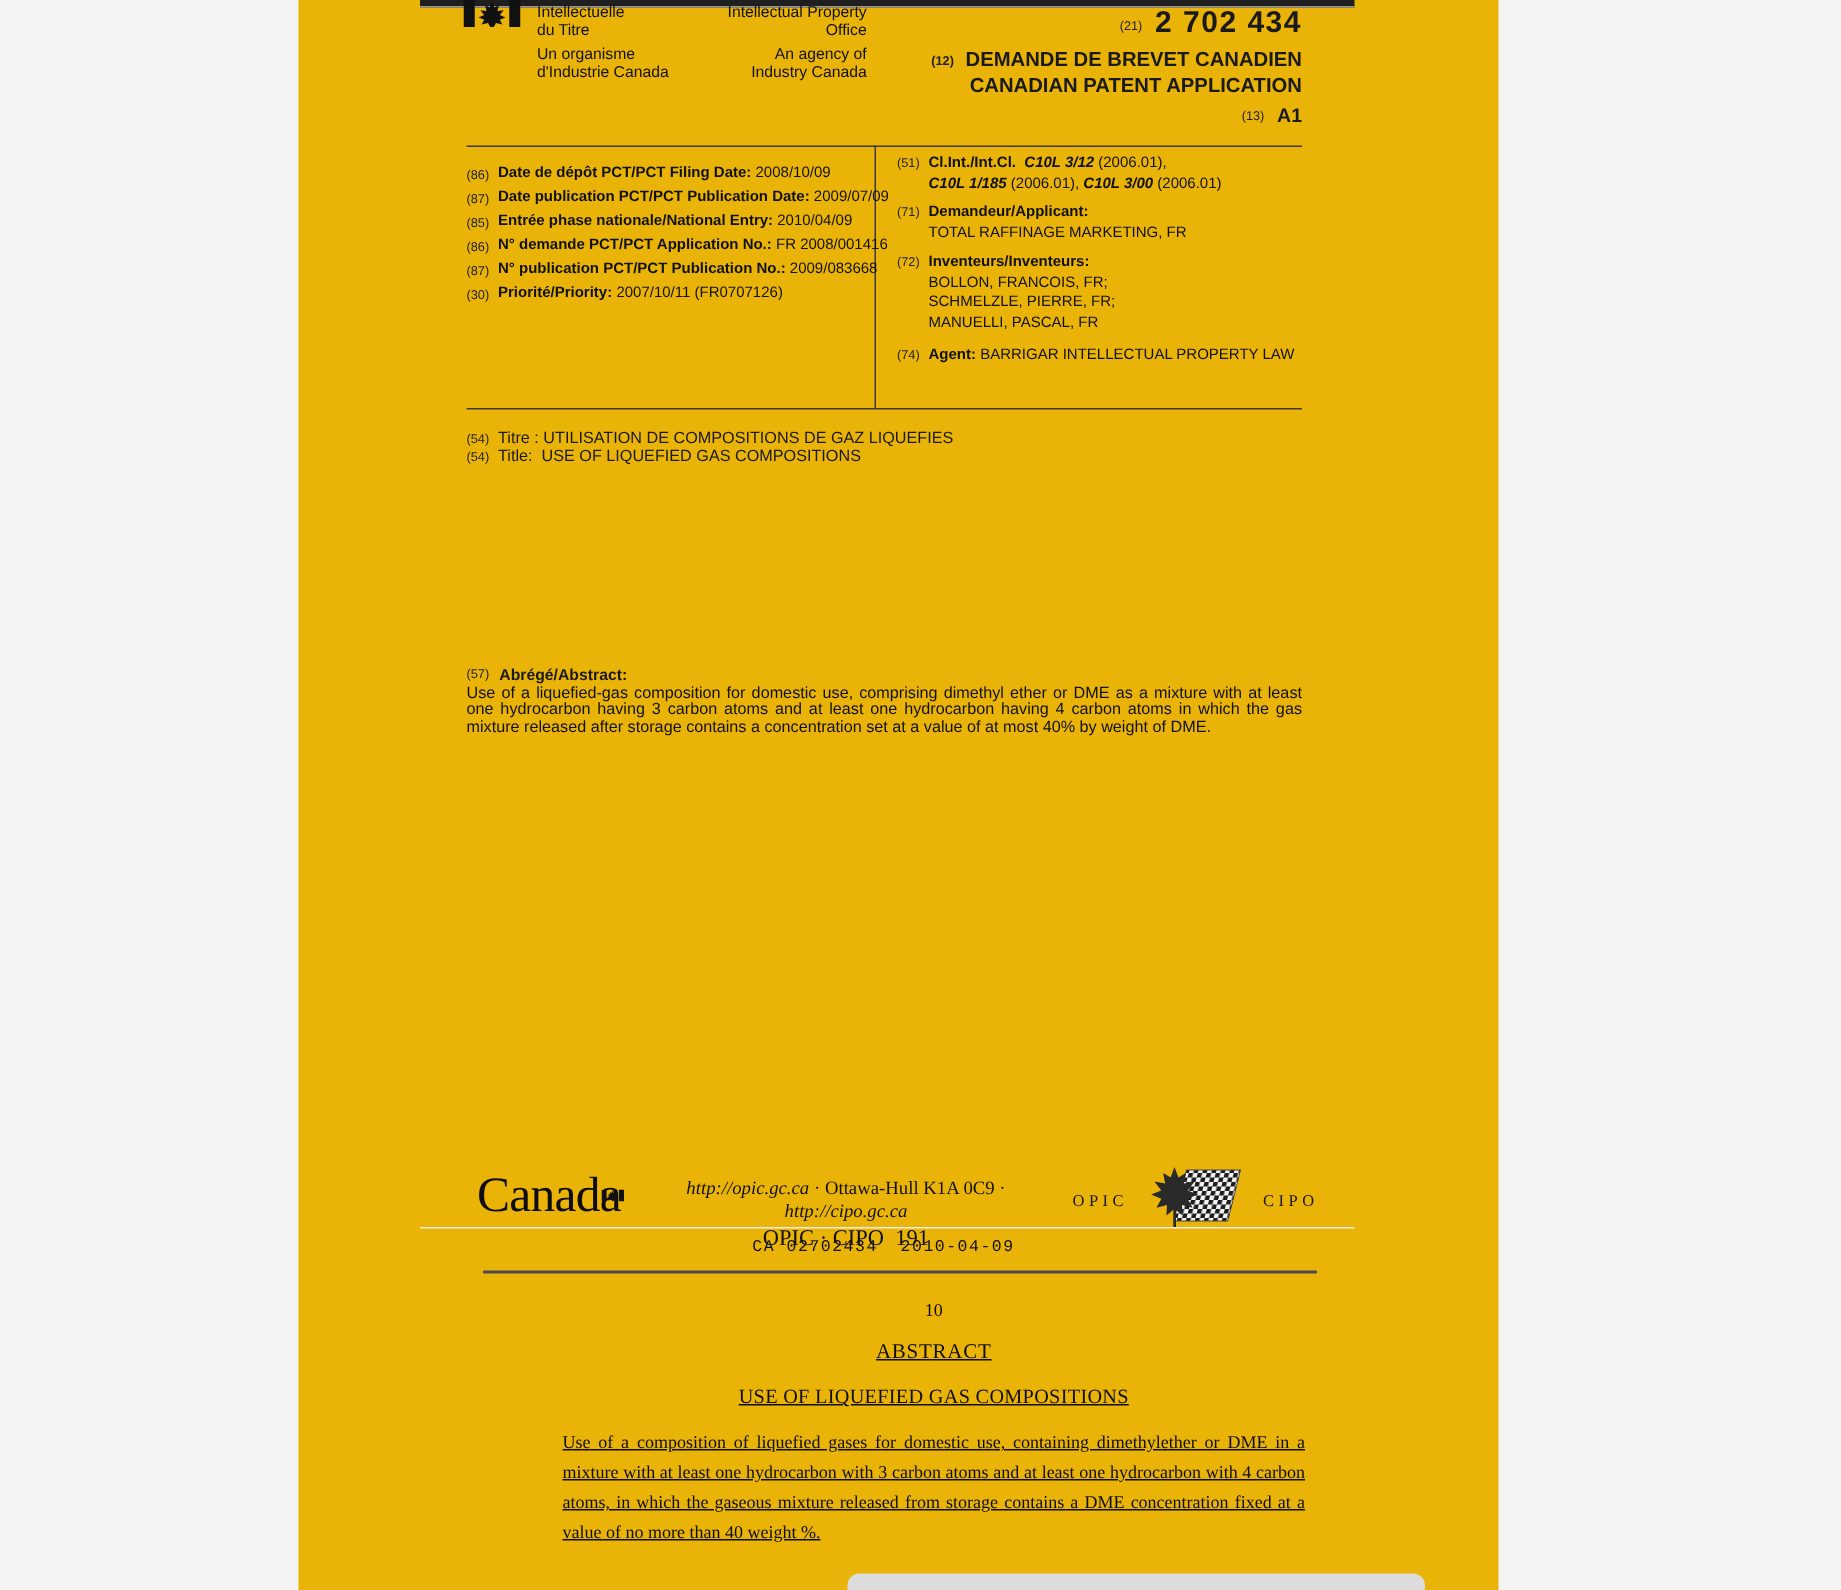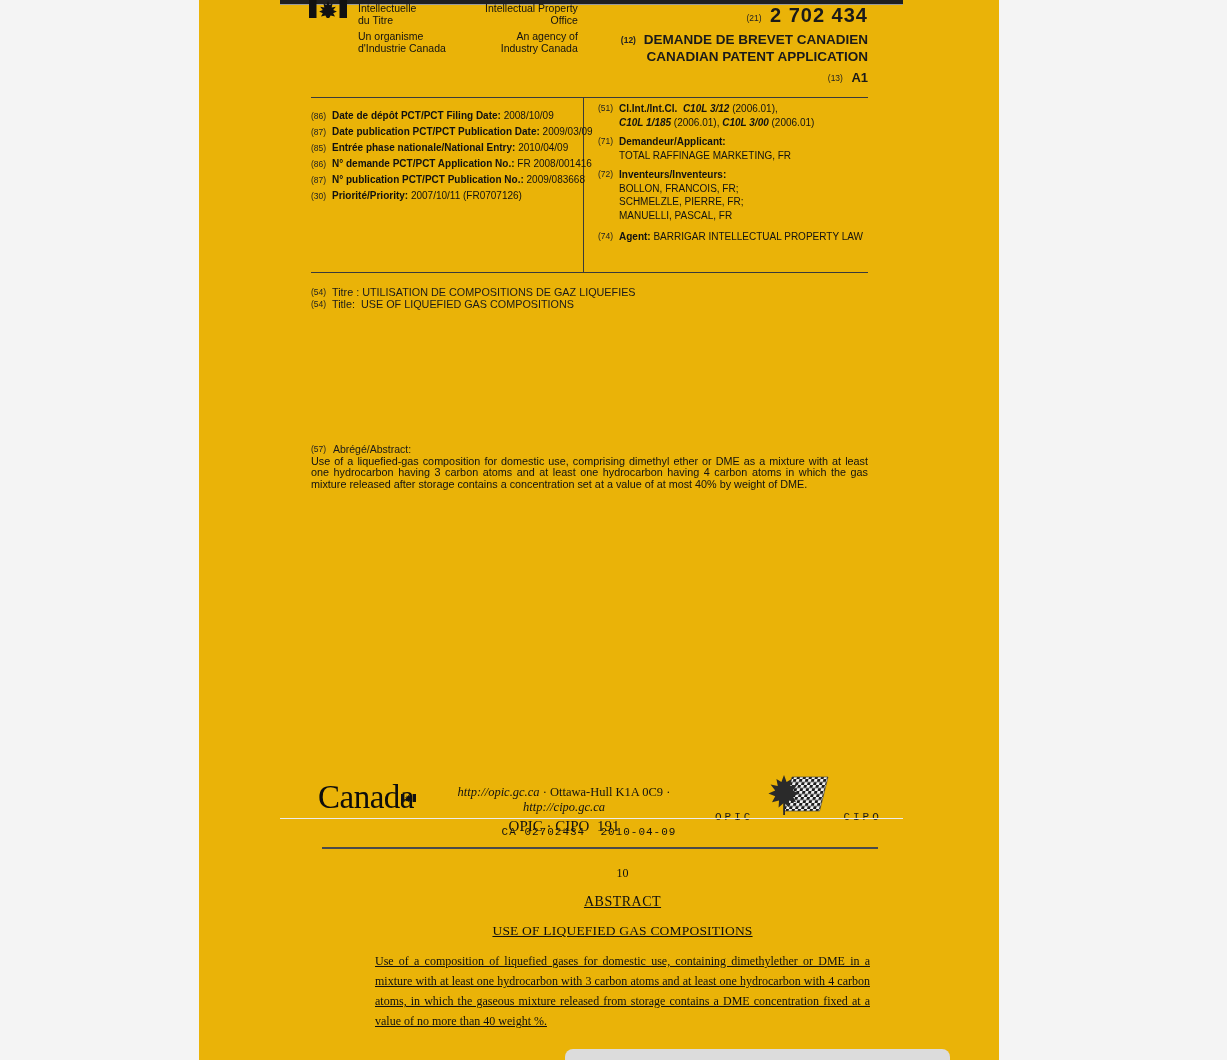--- a/index.html
+++ b/index.html
@@ -37,30 +37,30 @@
   .brow b{font-weight:bold;}
   .rentry{margin-bottom:6px;font-size:10px;line-height:13.5px;}
   .rentry .head{display:flex;white-space:nowrap;}
   .rentry .head .fnum{width:19px;flex:0 0 19px;margin-right:2px;line-height:13.5px;}
   .rentry .sub{margin-left:21px;white-space:nowrap;}
   .ipc-code{font-style:italic;font-weight:bold;}
 
   .titleline{display:flex;white-space:nowrap;font-size:10.8px;line-height:12px;}
   .titleline .fnum{width:19px;flex:0 0 19px;margin-right:2px;line-height:12px;}
 
-  .abstract-label{font-weight:normal;font-size:10.5px;}
+  .abstract-label{font-weight:bold;font-size:10.5px;}
   .abstract-body{font-size:10.8px;line-height:11.4px;text-align:justify;color:#111;}
   .wordmark{font-family:"Liberation Serif",serif;font-size:33px;color:#0d0d0d;letter-spacing:-0.5px;}
   .wm-a{position:relative;display:inline-block;}
   .wm-flag{position:absolute;left:1px;top:-6px;}
   .foot-center{text-align:center;font-family:"Liberation Serif",serif;color:#111;}
   .foot-line1{font-size:12.5px;}
   .foot-line1 .url{font-style:italic;}
   .foot-line2{font-size:15px;margin-top:3px;white-space:pre;}
-  .logo-row{display:flex;align-items:flex-end;gap:14px;font-family:Liberation Mono, monospace;}
+  .logo-row{display:flex;align-items:center;gap:14px;font-family:Liberation Serif, serif;}
   .logo-txt{font-size:11px;letter-spacing:3px;color:#1a1a1a;}
 
   .faintline{height:1px;background:#ececec;}
   .stamp{left:0;top:826px;width:780px;text-align:center;font-family:"Liberation Mono",monospace;font-size:11px;letter-spacing:1px;white-space:pre;color:#111;}
   .rule2{left:123px;top:847px;width:556px;height:1.5px;background:#4a4a4a;}
 
   .docbottom{left:176px;top:866px;width:495px;font-family:"Liberation Serif",serif;color:#0f0f0f;}
   .pageno{text-align:center;font-size:12px;}
   .h-abstract{text-align:center;font-size:14px;letter-spacing:0.5px;text-decoration:underline;margin-top:13px;}
   .h-title{text-align:center;font-size:13.5px;letter-spacing:0.2px;text-decoration:underline;margin-top:13px;}
@@ -123,21 +123,21 @@
   <div class="abs vline" style="left:384px;top:97px;height:175px;"></div>
   <div class="abs hline" style="left:112px;top:272px;width:557px;"></div>
 
   <div class="abs biblio" style="left:112px;top:108px;width:270px;">
     <div class="brow">
       <span class="fnum">(86)</span>
       <span><b>Date de dépôt PCT/PCT Filing Date:</b> <span>2008/10/09</span></span>
     </div>
     <div class="brow">
       <span class="fnum">(87)</span>
-      <span><b>Date publication PCT/PCT Publication Date:</b> <span>2009/03/09</span></span>
+      <span><b>Date publication PCT/PCT Publication Date:</b> <span>2009/07/09</span></span>
     </div>
     <div class="brow">
       <span class="fnum">(85)</span>
       <span><b>Entrée phase nationale/National Entry:</b> <span>2010/04/09</span></span>
     </div>
     <div class="brow">
       <span class="fnum">(86)</span>
       <span><b>N° demande PCT/PCT Application No.:</b> <span>FR 2008/001416</span></span>
     </div>
     <div class="brow">

